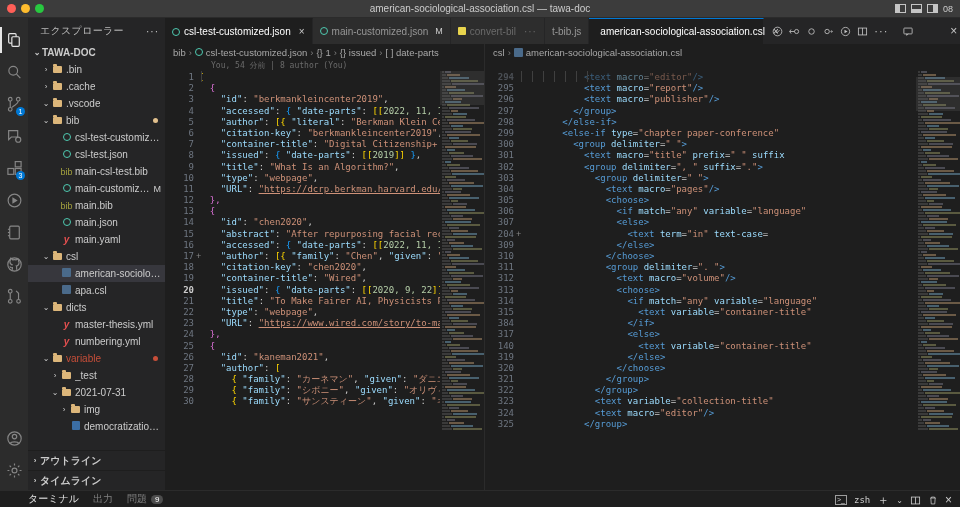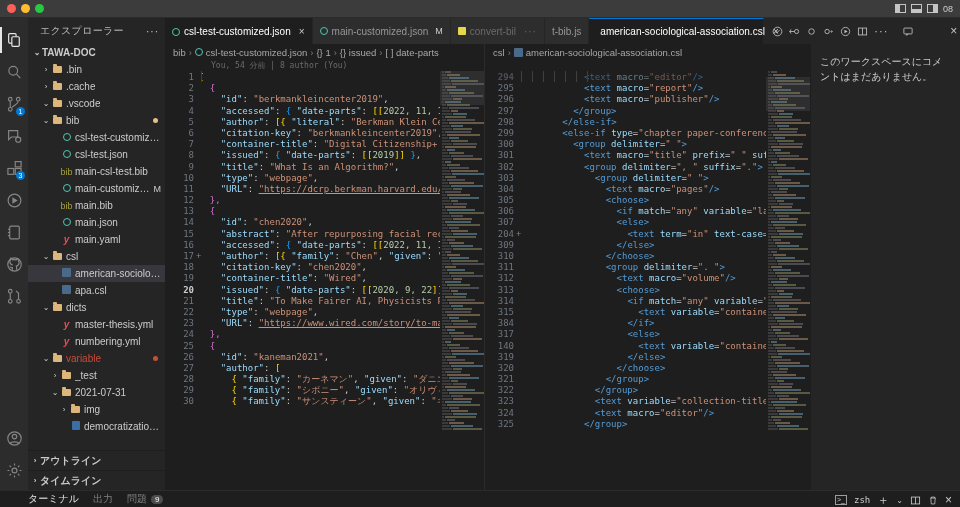--- a/index.html
+++ b/index.html
@@ -159,20 +159,21 @@
 </style>
 </head>
 <body>
 
 <div id="titlebar">
   <div class="traffic">
     <span class="tl r"></span>
     <span class="tl y"></span>
     <span class="tl g"></span>
   </div>
+  <div id="title-text">american-sociological-association.csl — tawa-doc</div>
   <div id="title-right">
     <span class="lay-icon left"></span>
     <span class="lay-icon bot"></span>
     <span class="lay-icon right"></span>
     <span>08</span>
   </div>
 </div>
 
 <div id="body">
 
@@ -1517,23 +1518,20 @@
               <div class="mm-row">
                 <div class="mm-seg" style="width:10px;background:#3a3a3a"></div>
                 <div class="mm-seg" style="width:29px;background:#5a5a40"></div>
               </div>
               <div class="mm-slider" style="top: 6px; height: 34px;"></div>
             </div>
         <span class="fold" style="top: 157.8px;">+</span>
           </div>
       </div>
 
-      <div id="comments">
-        <div>このワークスペースにコメントはまだありません。</div>
-      </div>
     </div>
   </div>
 </div>
 
 <div id="panel">
   <div id="panel-head">
     <span class="ptab active">ターミナル</span>
     <span class="ptab">出力</span>
     <span class="ptab">
       <span>問題</span><span class="pbadge">9</span>

